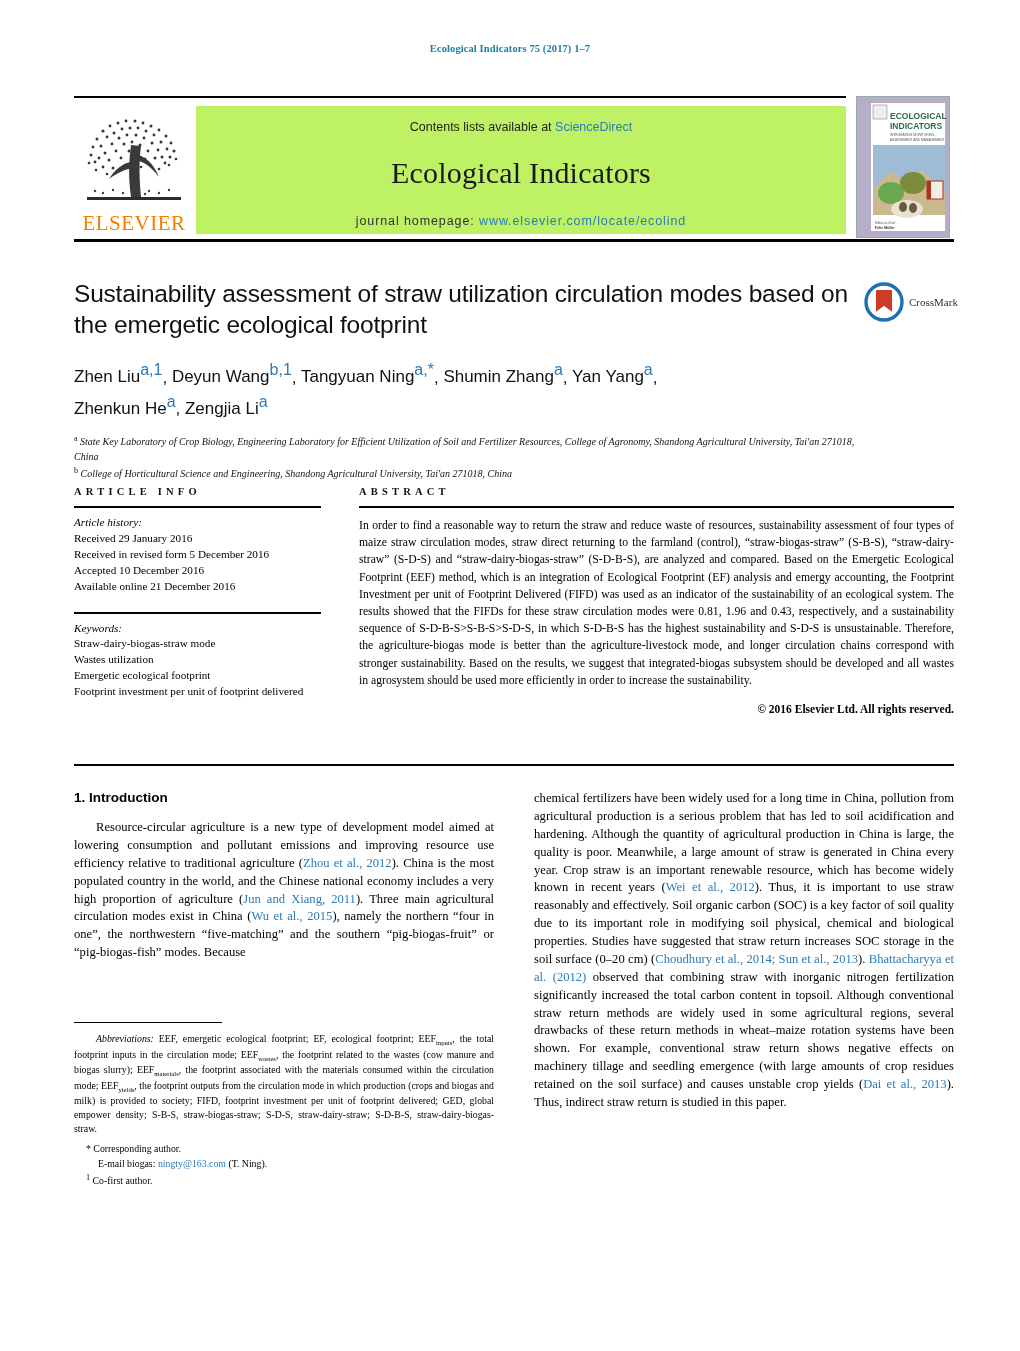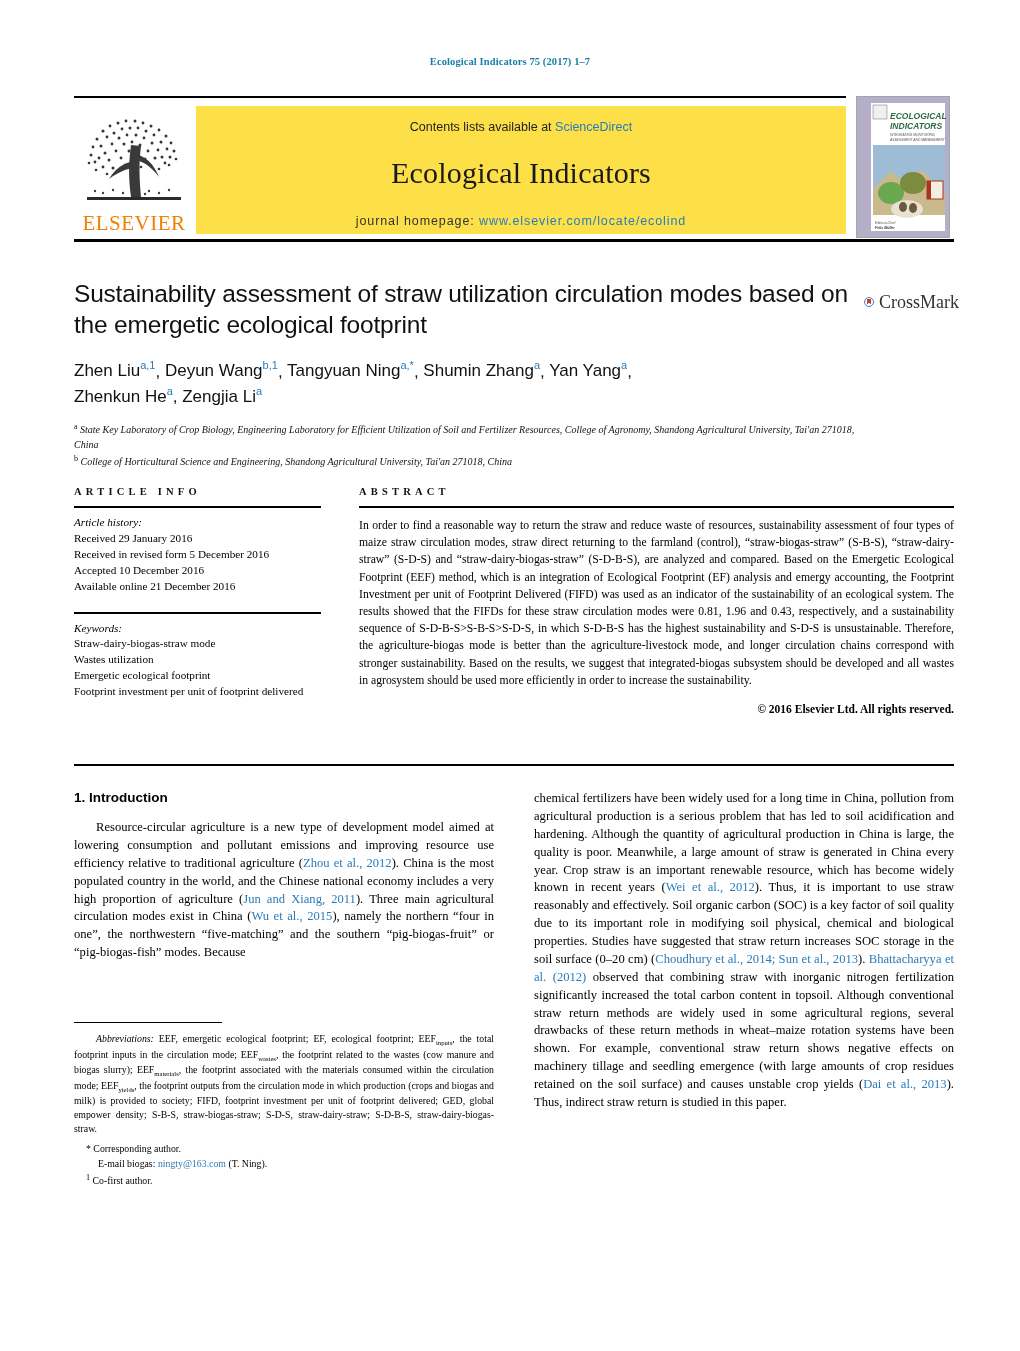--- a/index.html
+++ b/index.html
@@ -21,21 +21,21 @@
     height: 1351px;
     box-sizing: border-box;
     padding: 0;
   }
   
   .running-head {
     text-align: center;
     font-size: 10.5px;
     color: #1a7fa8;
     font-weight: bold;
-    padding-top: 56px;
+    padding-top: 43px;
     letter-spacing: 0.1px;
   }
   
   .masthead {
     position: absolute;
     left: 74px;
     top: 96px;
     width: 880px;
     height: 145px;
   }
@@ -75,21 +75,21 @@
     color: #F08000;
     line-height: 1;
     margin-top: 2px;
   }
   .journal-band {
     position: absolute;
     left: 122px;
     top: 10px;
     width: 650px;
     height: 128px;
-    background: #fde047;
+    background: #bef264;
     text-align: center;
   }
   .contents-line {
     font-family: "Liberation Sans", sans-serif;
     font-size: 12.5px;
     color: #222;
     padding-top: 14px;
   }
   .contents-line a { color: #2b7bb9; text-decoration: none; }
   .journal-title {
@@ -109,21 +109,20 @@
   .homepage-line .url { color: #2b7bb9; }
   .cover-thumb {
     position: absolute;
     left: 782px;
     top: 0px;
     width: 92px;
     height: 140px;
     border: 1px solid #9aa;
     background: #0ea5e9;
     overflow: hidden;
-    font-style: italic;
   }
   
   .title-block {
     position: absolute;
     left: 74px;
     top: 278px;
     width: 790px;
   }
   .paper-title {
     font-family: "Liberation Sans", sans-serif;
@@ -134,21 +133,21 @@
     margin: 0;
     letter-spacing: -0.2px;
   }
   .authors {
     font-family: "Liberation Sans", sans-serif;
     font-size: 17px;
     line-height: 1.45;
     margin-top: 18px;
     color: #111;
   }
-  .authors sup { color: #2b7bb9; font-size: 11px; }
+  .authors sup { color: #2b7bb9; font-size: 16px; }
   .affil {
     font-family: "Liberation Serif", serif;
     font-style: italic;
     font-size: 10px;
     line-height: 1.45;
     margin-top: 12px;
     color: #111;
   }
   .affil sup { font-style: normal; font-size: 8px; }
   .crossmark {
@@ -156,21 +155,21 @@
     left: 864px;
     top: 281px;
     width: 95px;
     height: 42px;
     display: flex;
     align-items: center;
     gap: 5px;
   }
   .crossmark-label {
     font-family: "Liberation Serif", serif;
-    font-size: 18px;
+    font-size: 11px;
     color: #333;
   }
   
   .info-abstract {
     position: absolute;
     left: 74px;
     top: 486px;
     width: 880px;
   }
   .col-info { position: absolute; left: 0; top: 0; width: 247px; }

